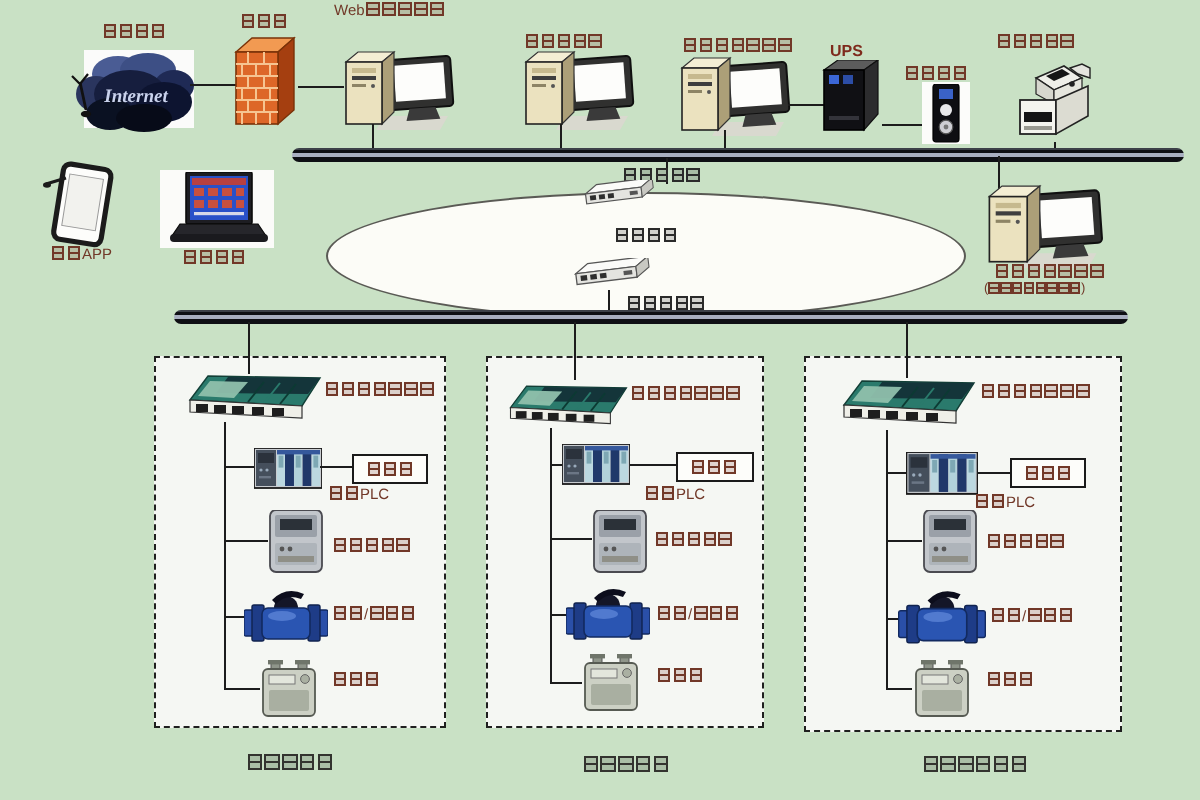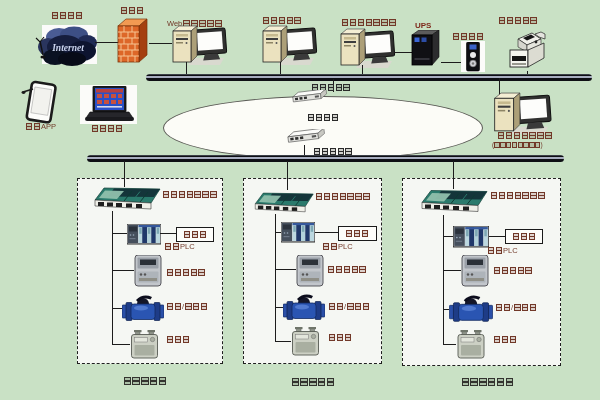--- a/index.html
+++ b/index.html
@@ -158,21 +158,21 @@
     <line x1="8" y1="32" x2="8" y2="38"></line>
         <line x1="16" y1="32" x2="16" y2="38"></line>
     <line x1="5" y1="38" x2="5" y2="44"></line>
         <line x1="12" y1="38" x2="12" y2="44"></line>
         <line x1="19" y1="38" x2="19" y2="44"></line>
   </g>
 </svg>
 
 <div class="ln" style="left:149px;top:43px;width:23px;height:1.4px"></div>
 
-<div class="lb" style="left:167px;top:20px">Web<i class="z"></i><i class="z"></i><i class="z"></i><i class="z"></i><i class="z"></i></div>
+<div class="lb" style="left:167px;top:1px">Web<i class="z"></i><i class="z"></i><i class="z"></i><i class="z"></i><i class="z"></i></div>
 
 <svg style="position:absolute;left:170px;top:25px" width="58" height="40" viewBox="0 0 58 40">
       <use href="#srv"></use>
     </svg>
 
 <div class="ln" style="left:186px;top:62px;width:1.4px;height:13px"></div>
 
 <div class="lb" style="left:262px;top:17px"><i class="z"></i><i class="z"></i><i class="z"></i><i class="z"></i><i class="z"></i></div>
 
 <svg style="position:absolute;left:260px;top:25px" width="58" height="40" viewBox="0 0 58 40">

